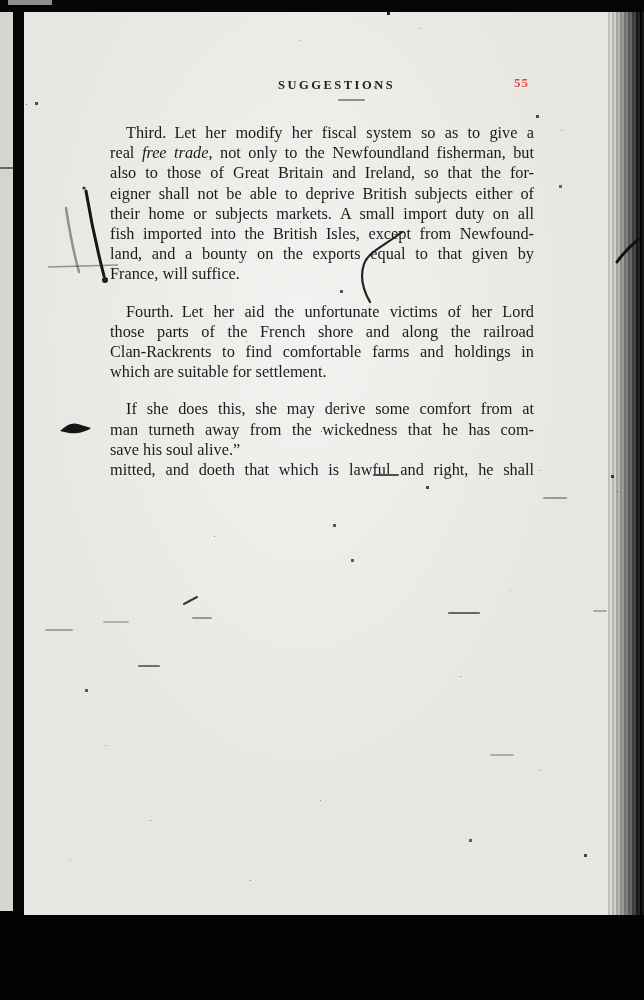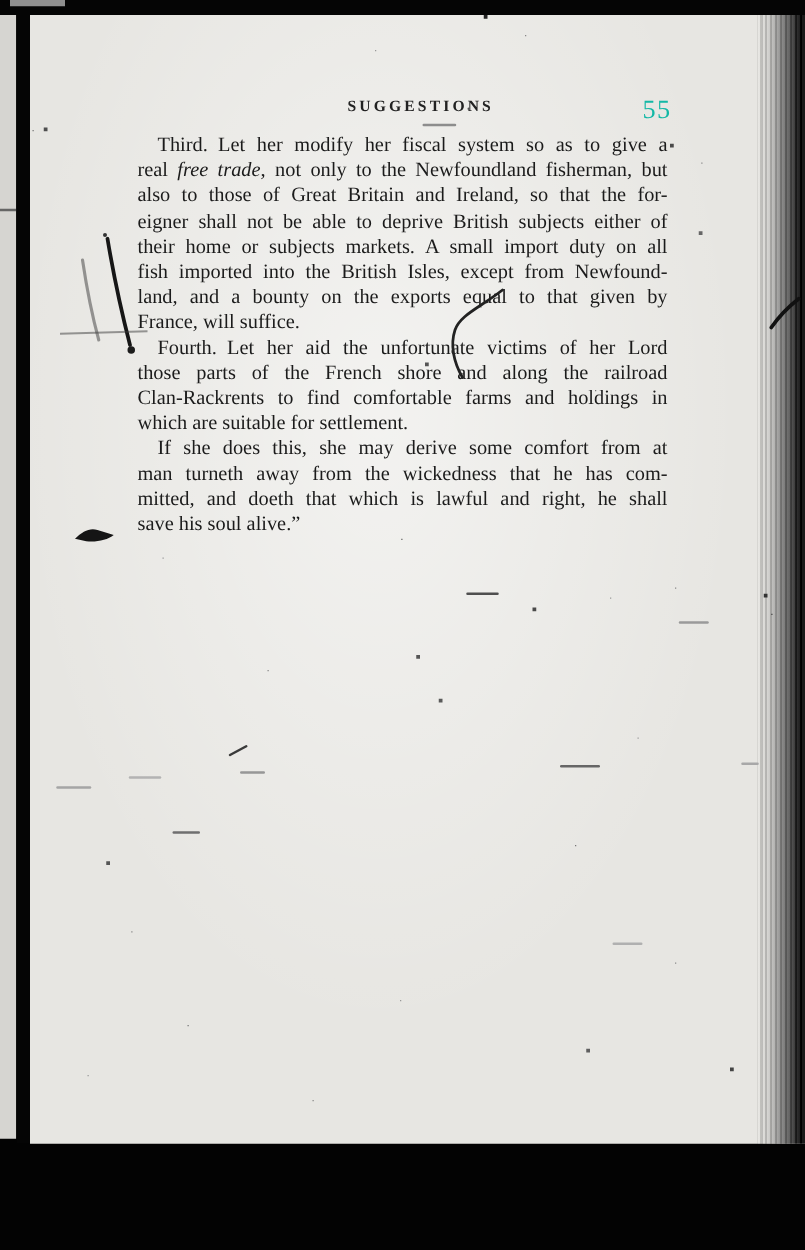--- a/index.html
+++ b/index.html
@@ -55,31 +55,31 @@
   }
   .head-dot{
     position:absolute;left:374px;top:86px;width:2px;height:2px;background:#555;border-radius:50%;
   }
   .head-rule{
     position:absolute;left:338px;top:99px;width:27px;height:2px;background:#8d8d8d;
     border-radius:1px;filter:blur(.4px);
   }
   .page-number{
     position:absolute;left:514px;top:75px;
-    font-size:21px;font-weight:normal;color:#14b8a6;letter-spacing:1px;
+    font-size:13px;font-weight:bold;color:#ef4444;letter-spacing:1px;
   }
   
   .text-block{
     position:absolute;left:110px;top:106px;width:424px;
     font-size:16.3px;line-height:20.2px;color:#1b1b1b;
   }
   .tline{
     text-align:justify;text-align-last:justify;white-space:normal;
   }
-  .tline.indent{ text-indent:16px; }
+  .tline.indent{ text-indent:16px;margin-top:17px; }
   .tline.last{ text-align-last:left; }
   .tline i{ font-style:italic; }
   
   .specks{
     position:absolute;left:0;top:0;width:1px;height:1px;background:transparent;
     box-shadow:
       36px 103px 0 1px #4f4f4f, 26px 104px 0 0 #777,
       420px 28px 0 0 #888, 300px 40px 0 0 #999,
       537px 116px 0 1px #4a4a4a, 561px 130px 0 0 #8a8a8a,
       454px 160px 0 0 #999, 560px 186px 0 1px #666,
@@ -138,22 +138,22 @@
     <div class="tline">their home or subjects markets. A small import duty on all</div>
     <div class="tline">fish imported into the British Isles, except from Newfound-</div>
     <div class="tline">land, and a bounty on the exports equal to that given by</div>
     <div class="tline last">France, will suffice.</div>
     <div class="tline indent">Fourth. Let her aid the unfortunate victims of her Lord</div>
     <div class="tline">those parts of the French shore and along the railroad</div>
     <div class="tline">Clan-Rackrents to find comfortable farms and holdings in</div>
     <div class="tline last">which are suitable for settlement.</div>
     <div class="tline indent">If she does this, she may derive some comfort from at</div>
     <div class="tline">man turneth away from the wickedness that he has com-</div>
+    <div class="tline last">save his soul alive.”</div>
     <div class="tline">mitted, and doeth that which is lawful and right, he shall</div>
-    <div class="tline last">save his soul alive.”</div>
   </div>
 
   <svg class="marks-svg" width="644" height="1000" viewBox="0 0 644 1000">
 
     <path d="M86,191 C90,215 96,245 104,276" fill="none" stroke="#161616" stroke-width="3" stroke-linecap="round"></path>
     <path d="M66,208 C69,228 73,250 79,272" fill="none" stroke="rgba(40,40,40,0.45)" stroke-width="2.5" stroke-linecap="round"></path>
     <path d="M48,267 L118,265" fill="none" stroke="rgba(60,60,60,0.5)" stroke-width="1.5"></path>
     <circle cx="105" cy="280" r="3" fill="#1c1c1c"></circle>
     <circle cx="84" cy="188" r="1.6" fill="#333"></circle>
 

